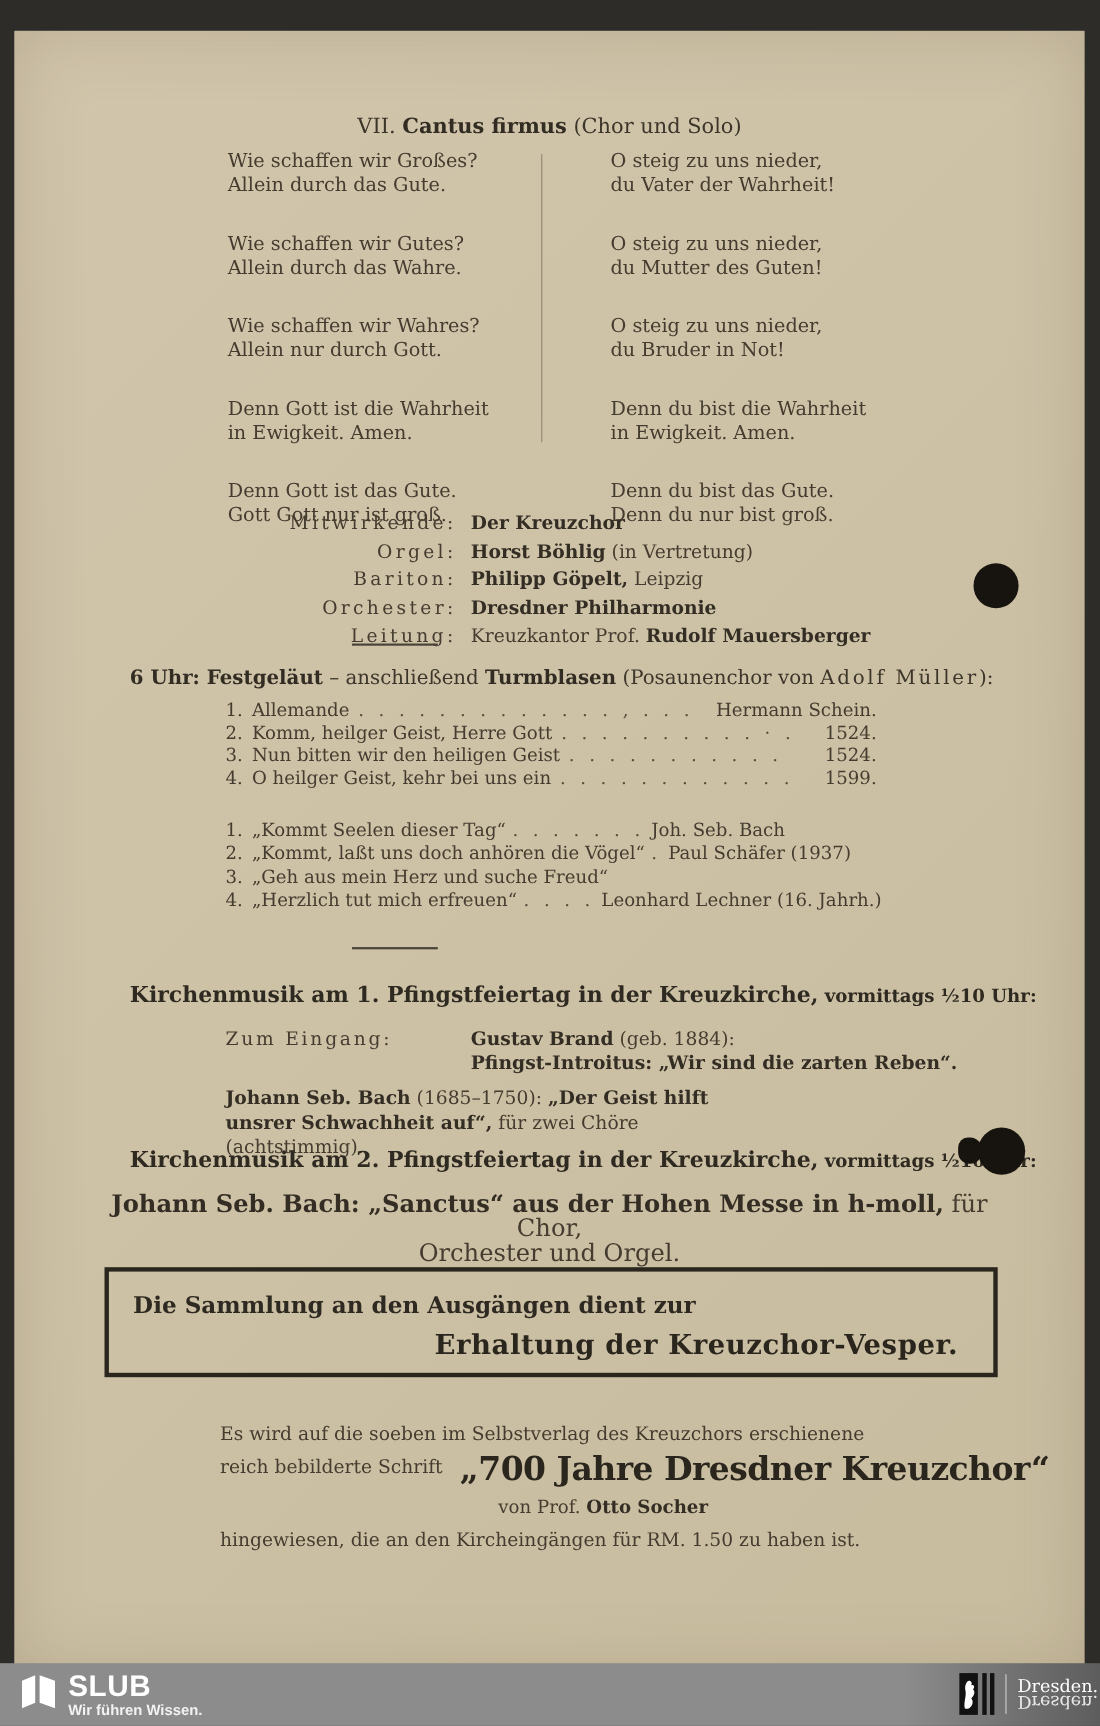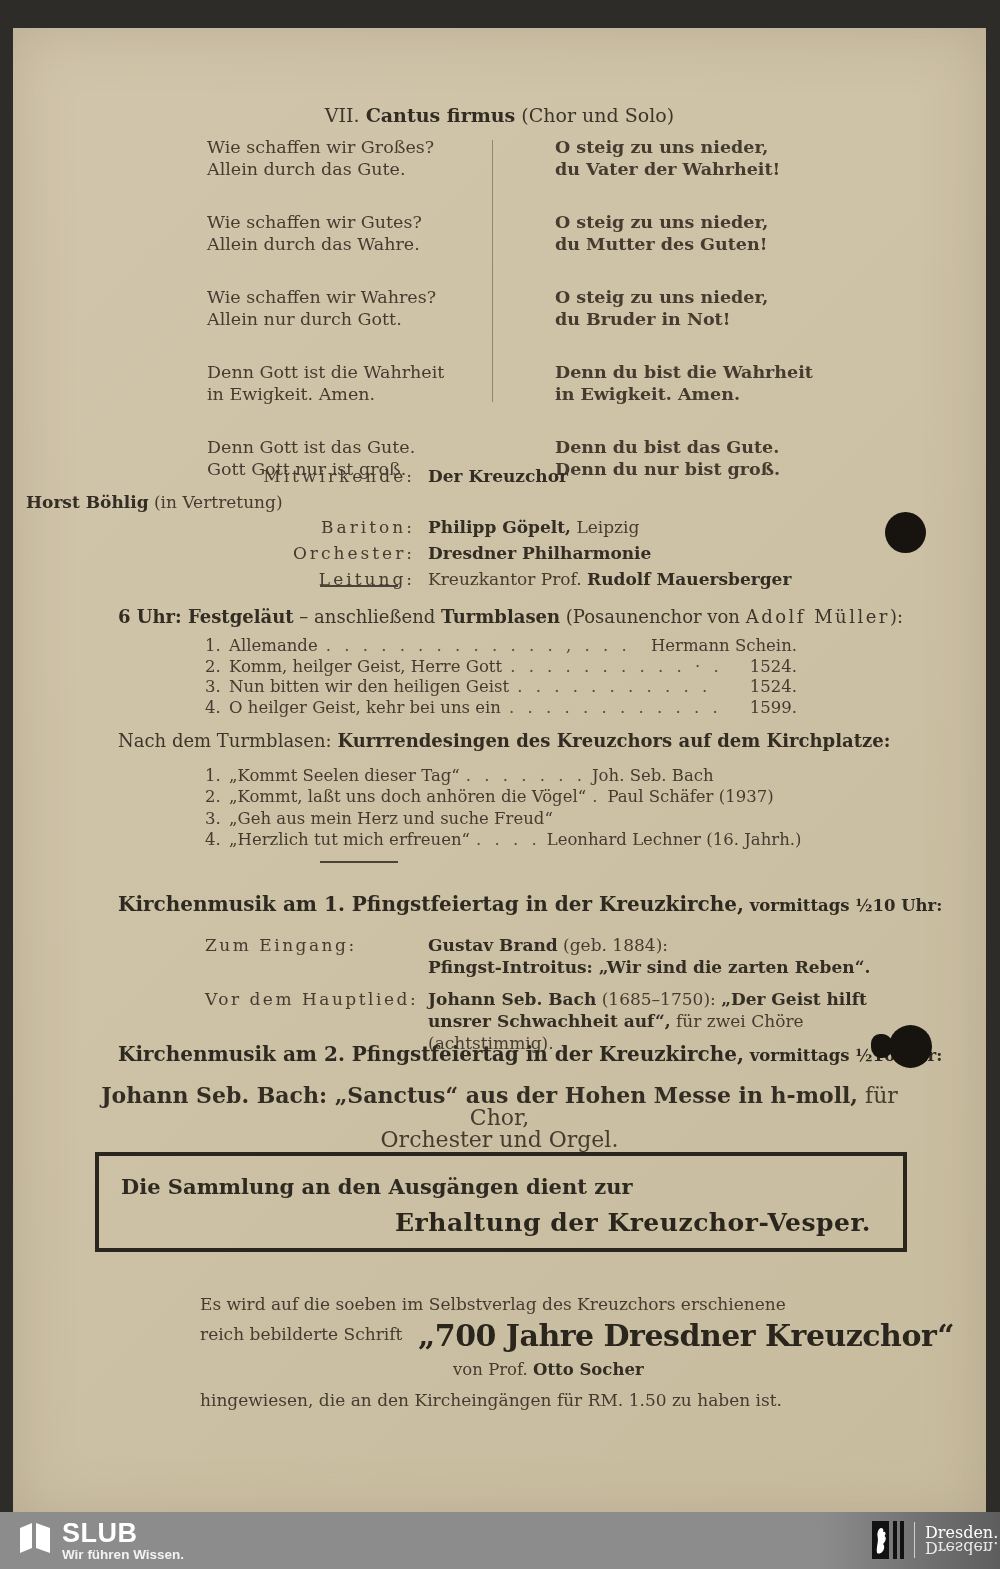--- a/index.html
+++ b/index.html
@@ -15,21 +15,21 @@
     color:#453c2f;
     box-shadow:inset 0 0 60px rgba(120,105,80,.25);
   }
   .sec{position:absolute;}
   
   .title{top:76px;left:0;width:973px;text-align:center;font-size:19px;color:#3c352a;}
   .title .b{font-weight:700;color:#322c23;}
   
   .col{position:absolute;top:108px;font-size:17.5px;line-height:22px;}
   .col.left{left:194px;}
-  .col.right{left:542px;font-weight:bold;}
+  .col.right{left:542px;}
   .stanza{margin-bottom:31px;}
   .vdivider{position:absolute;left:479px;top:112px;height:262px;width:1px;background:rgba(98,86,68,.55);}
   
   .participants{top:420px;left:0;width:973px;font-size:17px;margin-top:16px;}
   .prow{display:flex;line-height:25.7px;}
   .plabel{flex:0 0 402px;text-align:right;letter-spacing:3px;}
   .pvalue{margin-left:13px;}
   .pvalue .b{font-weight:700;color:#332d24;}
   
   .rule{position:absolute;left:307px;width:78px;height:0;border-top:2px solid #4a4338;}
@@ -151,20 +151,21 @@
       <div>Denn du nur bist groß.</div>
     </div>
   </div>
 
   <div class="sec participants">
     <div class="prow">
       <div class="plabel">Mitwirkende:</div>
       <div class="pvalue"><span></span><span class="b">Der Kreuzchor</span><span></span></div>
     </div>
     <div class="prow">
+      <div class="plabel">Orgel:</div>
       <div class="pvalue"><span></span><span class="b">Horst Böhlig</span><span> (in Vertretung)</span></div>
     </div>
     <div class="prow">
       <div class="plabel">Bariton:</div>
       <div class="pvalue"><span></span><span class="b">Philipp Göpelt,</span><span> Leipzig</span></div>
     </div>
     <div class="prow">
       <div class="plabel">Orchester:</div>
       <div class="pvalue"><span></span><span class="b">Dresdner Philharmonie</span><span></span></div>
     </div>
@@ -202,23 +203,20 @@
       <div class="item">
         <span class="num">4.</span>
           <span>O heilger Geist, kehr bei uns ein</span>
           <span class="dots">. . . . . . . . . . . .</span>
           <span class="val">1599.</span>
       </div>
     </div>
   </div>
 
   <div class="sec kurrende">
-    <div class="blockhead">
-      <span>Nach dem Turmblasen: </span><span class="b">Kurrrendesingen des Kreuzchors auf dem Kirchplatze:</span>
-    </div>
     <div class="items">
       <div class="item">
         <span class="num">1.</span><span>„Kommt Seelen dieser Tag“</span><span class="dots">. .   .   .   .    . .</span><span>Joh. Seb. Bach</span>
       </div>
       <div class="item">
         <span class="num">2.</span><span>„Kommt, laßt uns doch anhören die Vögel“</span><span class="dots">.</span><span>Paul Schäfer (1937)</span>
       </div>
       <div class="item">
         <span class="num">3.</span><span>„Geh aus mein Herz und suche Freud“</span>
       </div>
@@ -235,21 +233,20 @@
       <span>Kirchenmusik am 1. Pfingstfeiertag in der Kreuzkirche,</span><span class="time"> vormittags ½10 Uhr:</span>
     </div>
     <div class="srow">
       <div class="slabel">Zum Eingang:</div>
       <div class="svalue">
         <div><span class="b">Gustav Brand</span><span> (geb. 1884):</span></div>
         <div class="b">Pfingst-Introitus: „Wir sind die zarten Reben“.</div>
       </div>
     </div>
     <div class="srow">
-      <div class="slabel">Vor dem Hauptlied:</div>
       <div class="svalue"><span class="b">Johann Seb. Bach</span><span> (1685–1750): </span><span class="b">„Der Geist hilft unsrer Schwachheit auf“,</span><span> für zwei Chöre (achtstimmig).</span></div>
     </div>
   </div>
 
   <div class="sec service service2">
     <div class="servhead">
       <span>Kirchenmusik am 2. Pfingstfeiertag in der Kreuzkirche,</span><span class="time"> vormittags ½10 Uhr:</span>
     </div>
     <div class="body">
       <span class="b">Johann Seb. Bach: „Sanctus“ aus der Hohen Messe in h-moll,</span><span> für Chor,</span><br>

